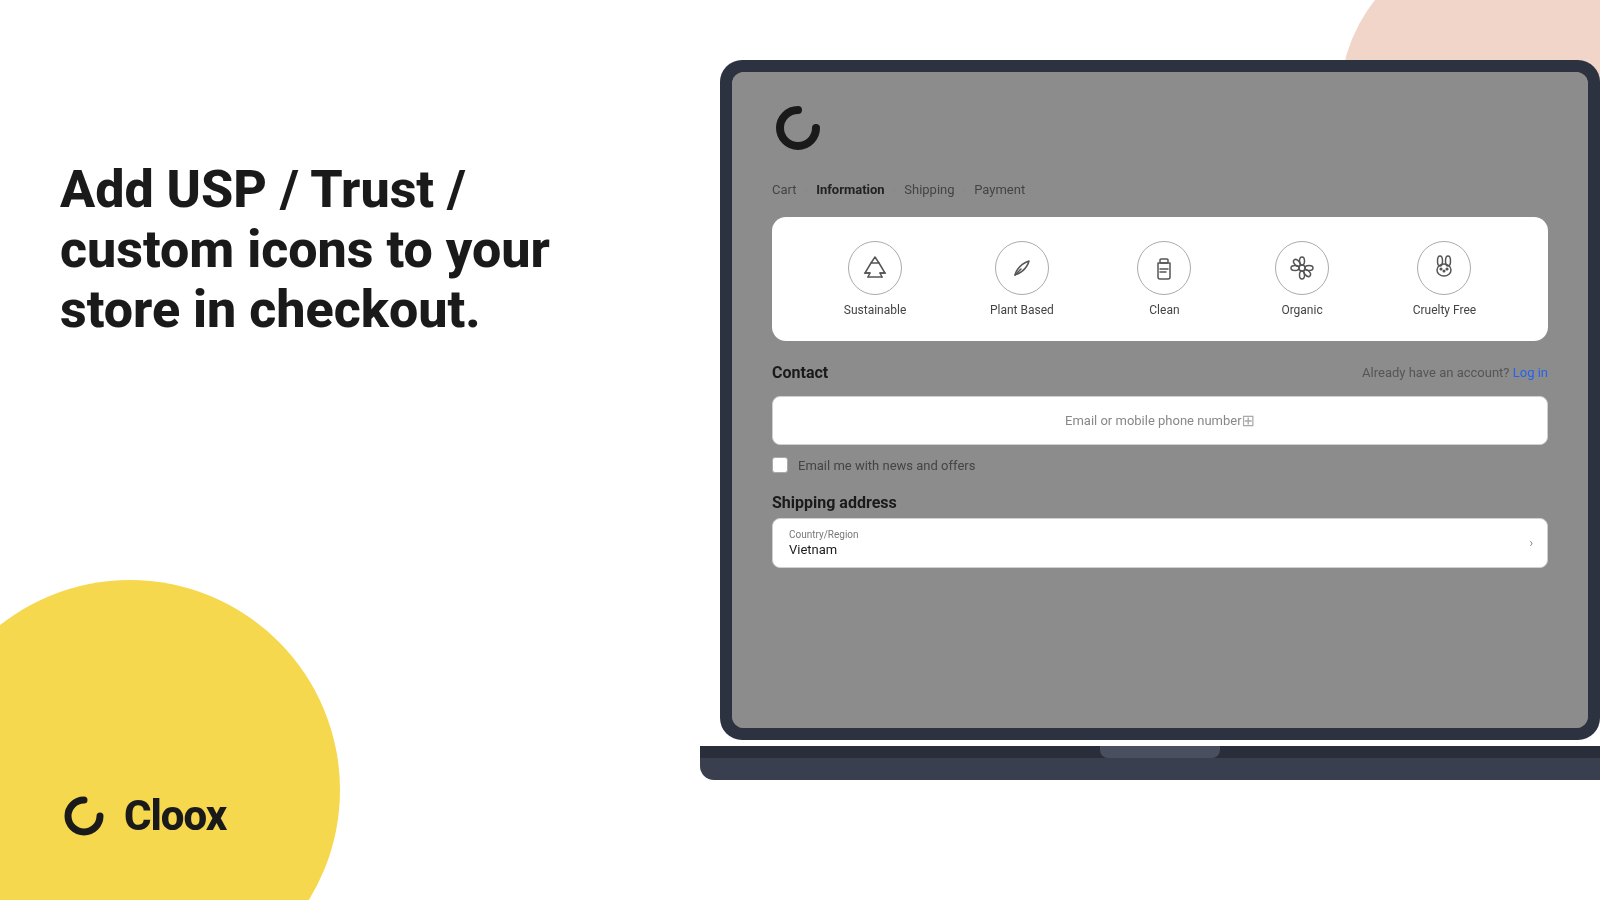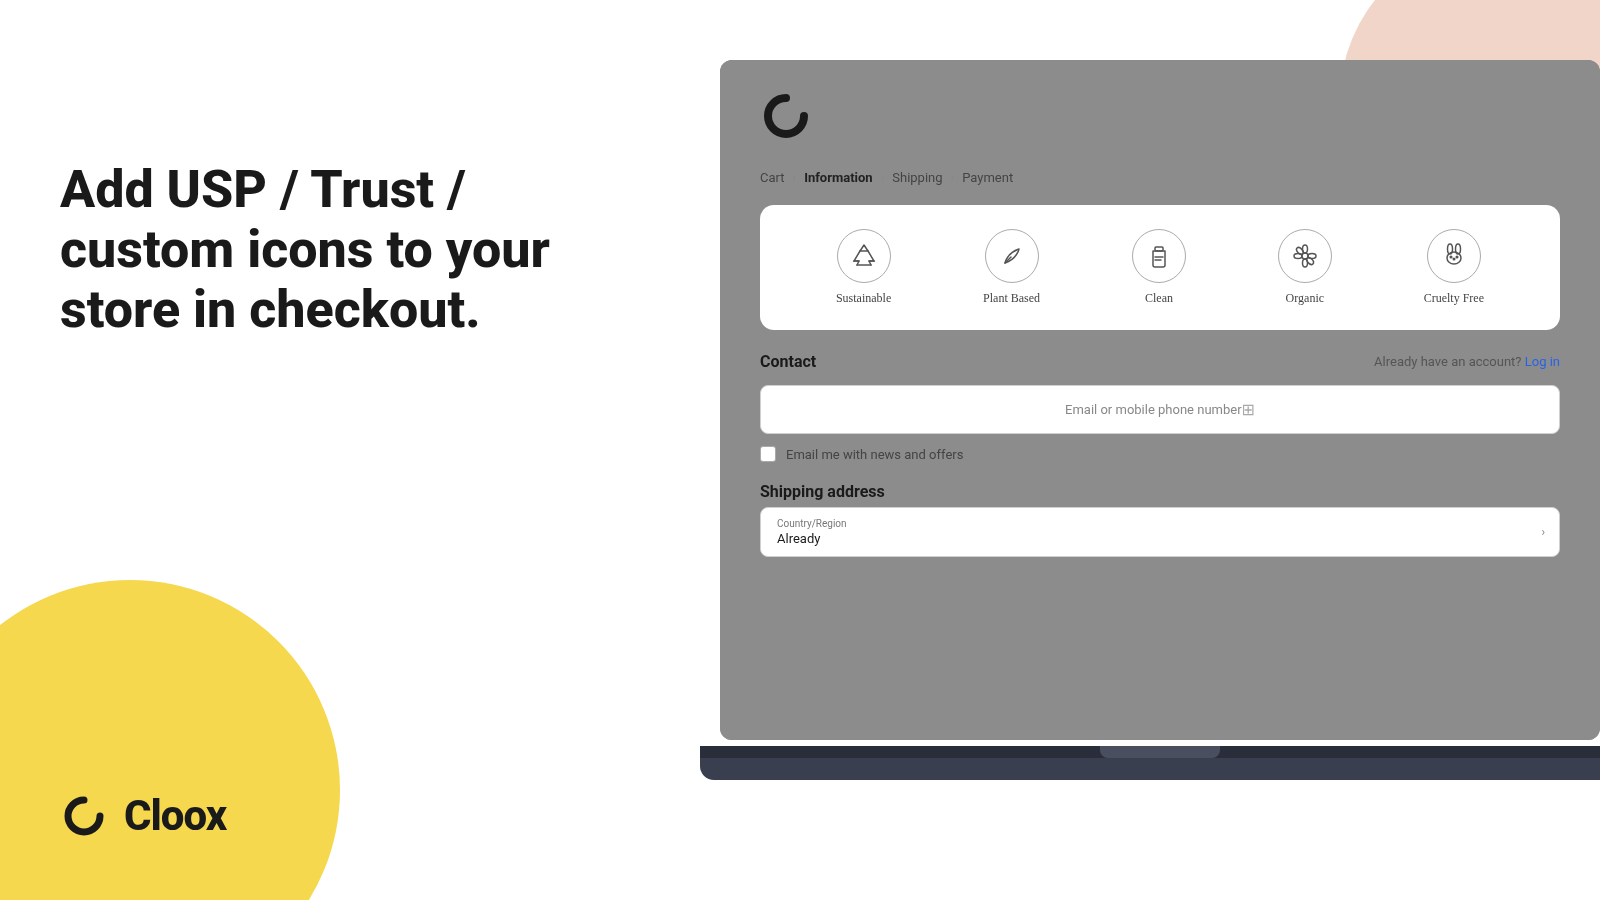--- a/index.html
+++ b/index.html
@@ -95,21 +95,21 @@
       height: 720px;
     }
     .laptop-screen-border {
       position: absolute;
       top: 0;
       left: 0;
       width: 880px;
       height: 680px;
       background: #2d3240;
       border-radius: 22px;
-      padding: 0;
+      padding: 12px;
     }
     .laptop-screen {
       width: 100%;
       height: 100%;
       background: #8a8a8a;
       border-radius: 12px;
       overflow: hidden;
       position: relative;
     }
 
@@ -214,21 +214,20 @@
       width: 30px;
       height: 30px;
       stroke: #555;
       fill: none;
       stroke-width: 1.5;
     }
     .usp-label {
       font-size: 12px;
       color: #444;
       text-align: center;
-      font-family: Liberation Serif, serif;
     }
 
     
     .section-header {
       display: flex;
       align-items: center;
       justify-content: space-between;
       margin-bottom: 14px;
     }
     .section-title {
@@ -449,21 +448,21 @@
 
           <div class="checkbox-row">
             <div class="checkbox-box"></div>
             <span class="checkbox-label">Email me with news and offers</span>
           </div>
 
           <div class="shipping-title">Shipping address</div>
 
           <div class="select-field">
             <span class="select-label">Country/Region</span>
-            <span class="select-value">Already</span>
+            <span class="select-value">Vietnam</span>
             <span class="select-arrow">›</span>
           </div>
 
         </div>
       </div>
     </div>
 
     <div class="laptop-hinge"></div>
     <div class="laptop-notch"></div>
     <div class="laptop-base"></div>

